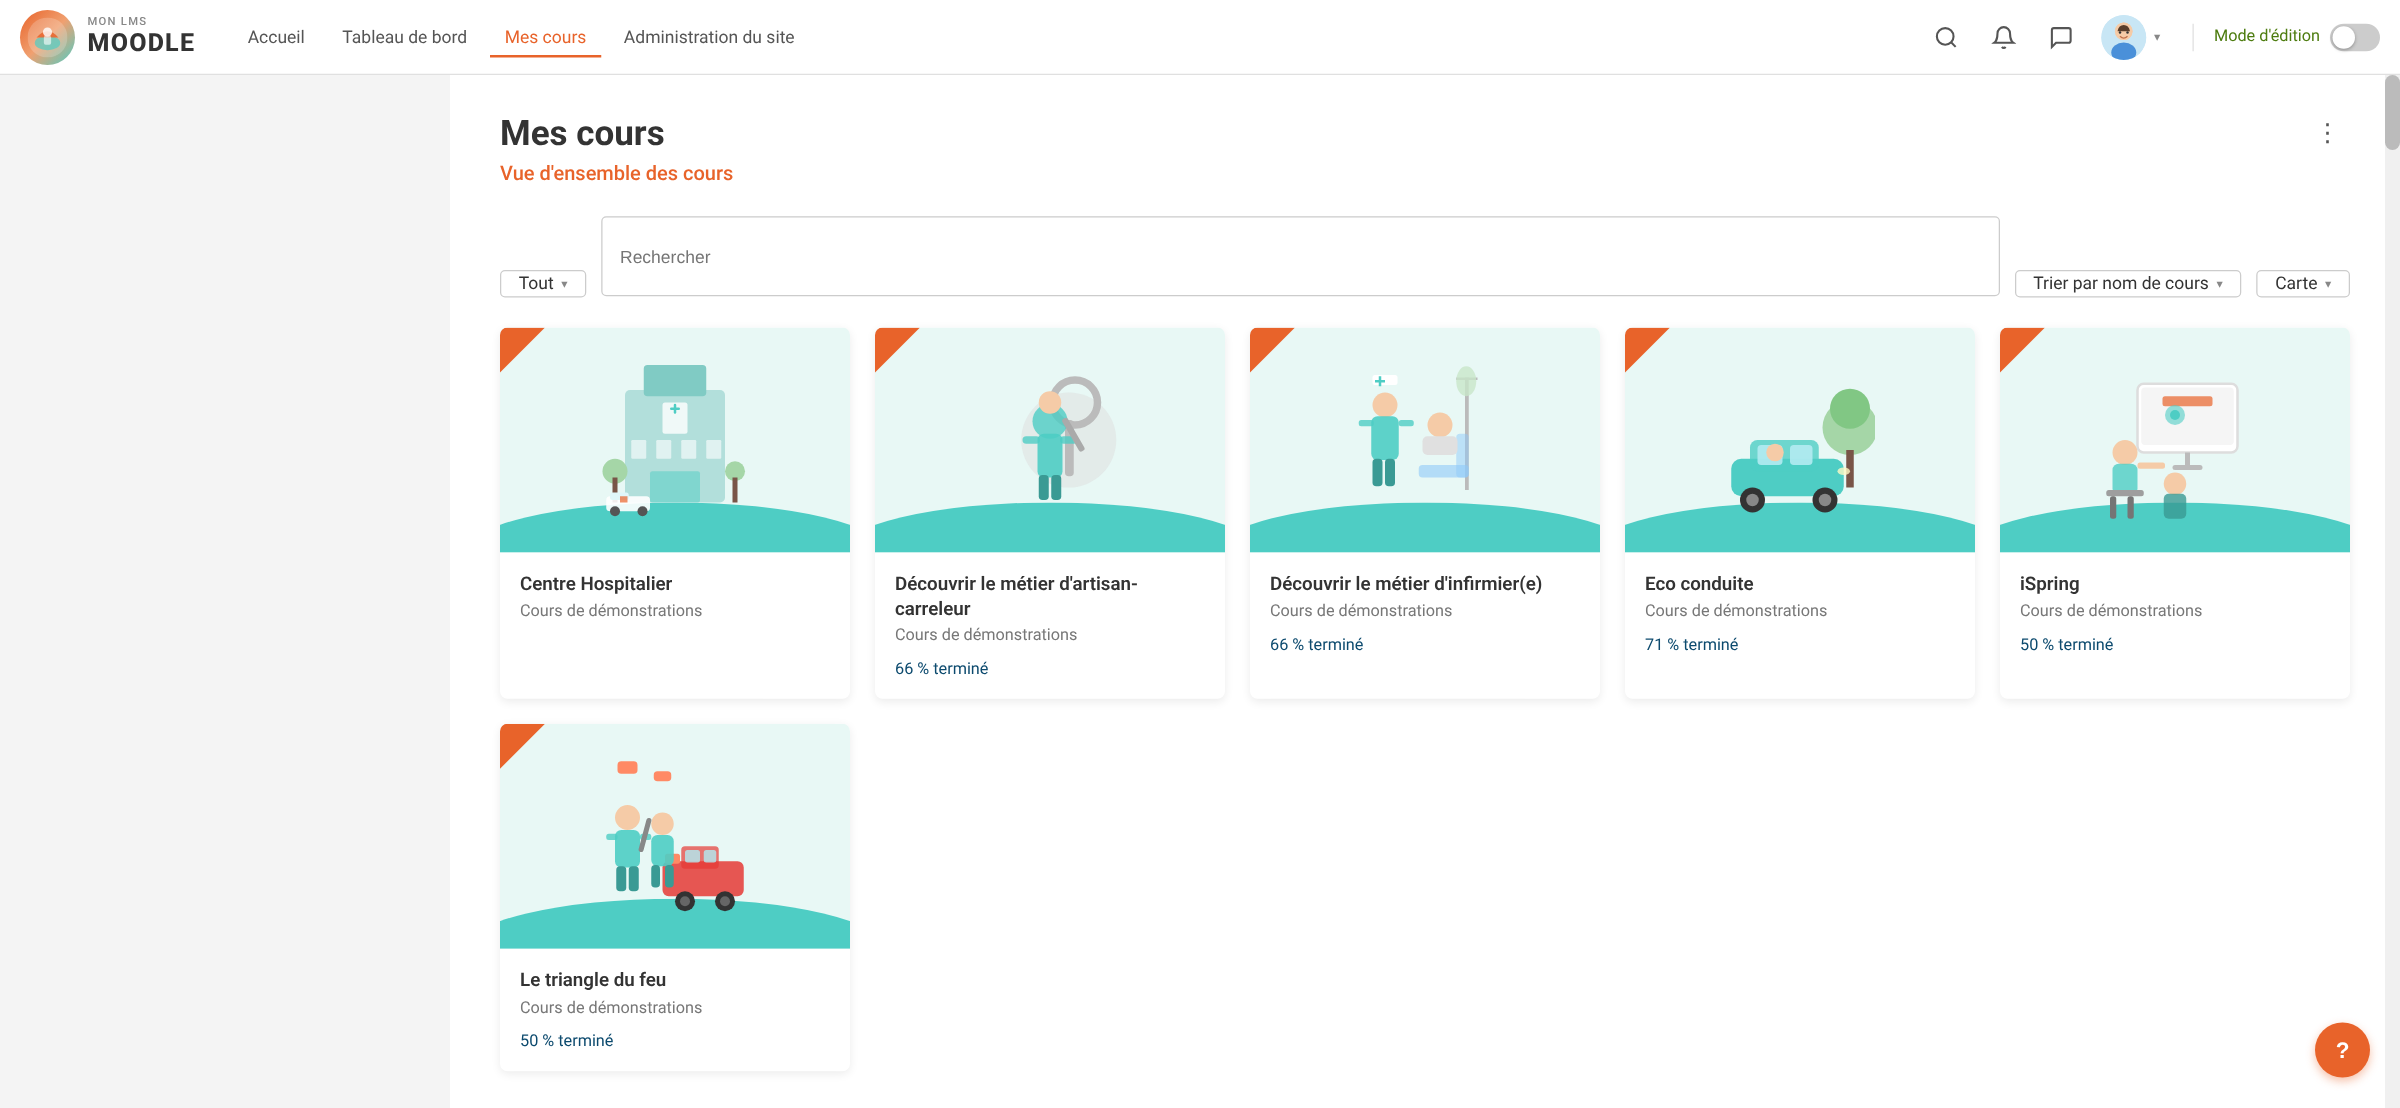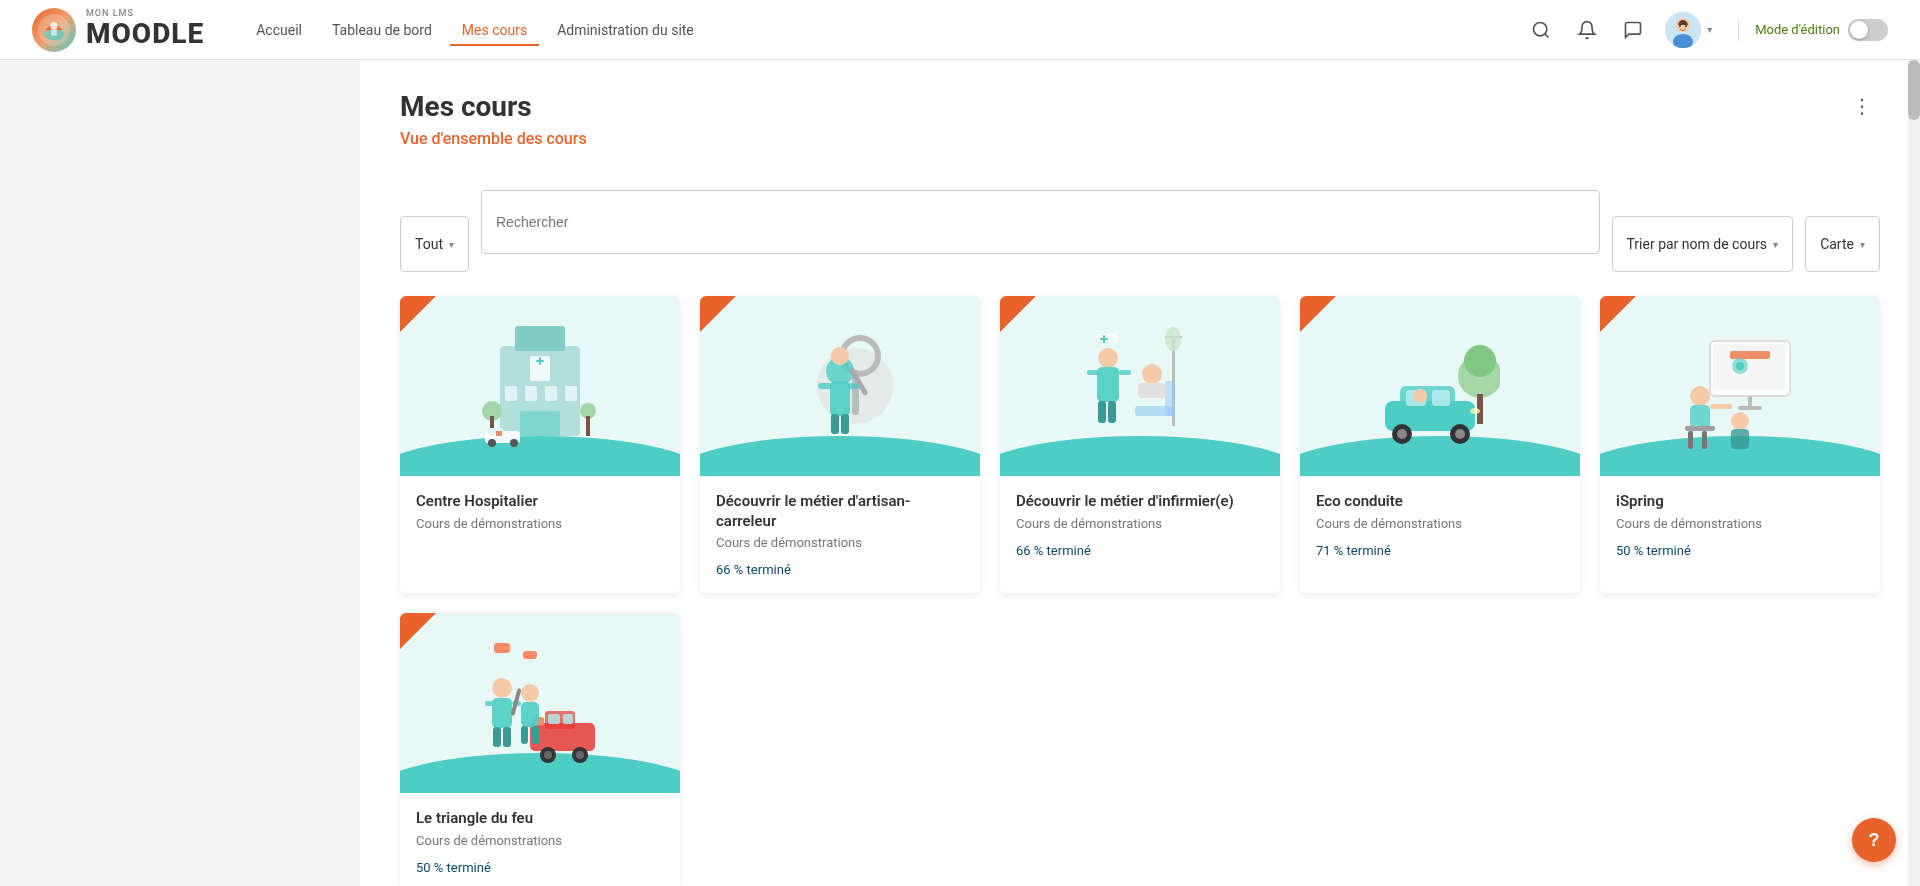--- a/index.html
+++ b/index.html
@@ -5,46 +5,46 @@
     * { box-sizing: border-box; margin: 0; padding: 0; }
     body { font-family: -apple-system, BlinkMacSystemFont, 'Segoe UI', Roboto, sans-serif; background: #f4f4f4; min-height: 886px; }
 
     
     .navbar {
       background: #fff;
       border-bottom: 1px solid #e0e0e0;
       height: 60px;
       display: flex;
       align-items: center;
-      padding: 0 32px;
+      padding: 0 16px;
       position: sticky;
       top: 0;
       z-index: 100;
-      gap: 30px;
+      gap: 20px;
     }
     .navbar-brand {
       display: flex;
       align-items: center;
       gap: 10px;
       text-decoration: none;
     }
     .logo-circle {
       width: 44px;
       height: 44px;
       border-radius: 50%;
       background: linear-gradient(135deg, #e8632a 0%, #f0a070 50%, #4ecdc4 100%);
       display: flex;
       align-items: center;
       justify-content: center;
       overflow: hidden;
     }
     .logo-circle svg { width: 32px; height: 32px; }
     .brand-text { display: flex; flex-direction: column; line-height: 1.1; }
     .brand-sub { font-size: 9px; color: #888; font-weight: 500; letter-spacing: 1px; text-transform: uppercase; }
-    .brand-main { font-size: 28px; font-weight: 800; color: #333; letter-spacing: 1px; }
+    .brand-main { font-size: 20px; font-weight: 800; color: #333; letter-spacing: 1px; }
 
     .nav-links { display: flex; gap: 6px; align-items: center; margin-left: 10px; }
     .nav-link {
       padding: 8px 12px;
       font-size: 14px;
       color: #555;
       text-decoration: none;
       border-radius: 4px;
       white-space: nowrap;
     }
@@ -168,21 +168,21 @@
       gap: 12px;
       margin-bottom: 24px;
       align-items: center;
     }
     .filter-select {
       display: flex;
       align-items: center;
       gap: 6px;
       border: 1px solid #ccc;
       border-radius: 4px;
-      padding: 19px 14px;
+      padding: 2px 14px;
       background: #fff;
       cursor: pointer;
       font-size: 14px;
       color: #333;
       white-space: nowrap;
       margin-top: 44px;
     }
     .filter-select .chevron { font-size: 10px; color: #888; }
 
     .search-input-wrapper {

